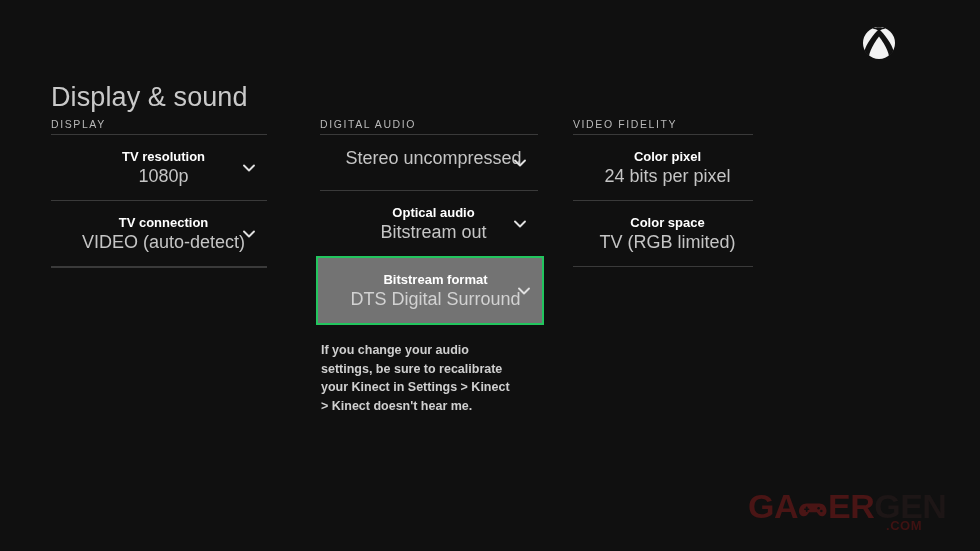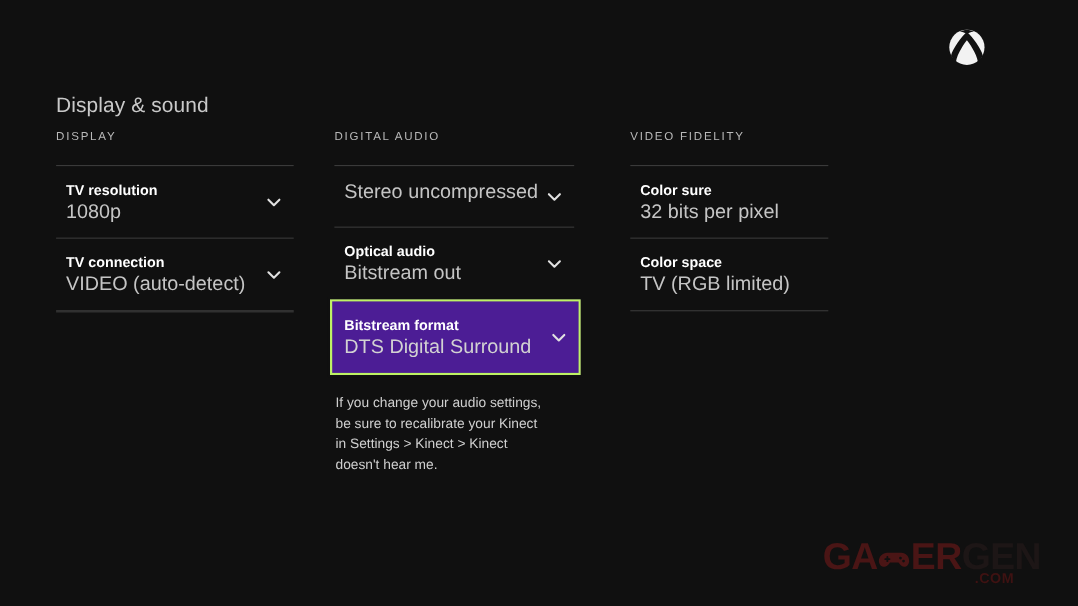--- a/index.html
+++ b/index.html
@@ -24,21 +24,21 @@
     left: 862px;
     width: 34px;
     height: 34px;
   }
 
   
   .page-title {
     position: absolute;
     left: 51px;
     top: 80px;
-    font-size: 19px;
+    font-size: 27px;
     font-weight: 300;
     color: #c9c9c9;
     letter-spacing: 0.1px;
     line-height: 34px;
     white-space: nowrap;
   }
 
   
   .columns {
     position: absolute;
@@ -46,46 +46,47 @@
     top: 118px;
     width: 980px;
   }
 
   .column {
     position: absolute;
     top: 0;
   }
 
   .col-display  { left: 51px;  width: 216px; }
-  .col-audio    { left: 304px; width: 218px; }
+  .col-audio    { left: 320px; width: 218px; }
   .col-video    { left: 573px; width: 180px; }
 
   .section-label {
     font-size: 10.5px;
     font-weight: 400;
     letter-spacing: 1.6px;
     color: #b9b9b9;
     text-transform: uppercase;
     white-space: nowrap;
-    margin-bottom: 19px;
+    margin-bottom: 3px;
     line-height: 13px;
   }
 
   .divider {
     height: 1px;
     background: #3a3a3a;
     width: 100%;
   }
 
   
   .row {
     position: relative;
     width: 100%;
     padding: 13px 0 14px 9px;
     min-height: 55px;
+    text-align: center;
   }
 
   .row-title {
     font-size: 13px;
     font-weight: bold;
     color: #ffffff;
     line-height: 18px;
     white-space: nowrap;
   }
 
@@ -104,36 +105,36 @@
     top: 50%;
     transform: translateY(-50%);
     width: 16px;
     height: 16px;
   }
 
   .chevron svg { display: block; }
 
   
   .row.selected {
-    background: #4c1d95;
-    border: 2px solid #bef264;
+    background: #737373;
+    border: 2px solid #22c55e;
     outline: 2px solid #101010;
     padding-left: 11px;
     width: calc(100% + 10px);
     margin-left: -4px;
   }
 
   .row.selected .row-value { color: #d2d2d2; }
 
   
   .help-text {
     font-size: 12.5px;
     line-height: 18.5px;
     color: #cfcfcf;
-    font-weight: 400;
+    font-weight: 700;
     width: 196px;
     margin-top: 16px;
     margin-left: 1px;
   }
 
   
   .watermark {
     position: absolute;
     left: 748px;
     top: 489px;
@@ -257,22 +258,22 @@
     </div>
 
     <div class="help-text">If you change your audio settings, be sure to recalibrate your Kinect in Settings &gt; Kinect &gt; Kinect doesn't hear me.</div>
   </div>
 
   <div class="column col-video">
     <div class="section-label">VIDEO FIDELITY</div>
     <div class="divider"></div>
 
     <div class="row">
-      <div class="row-title">Color sure</div>
-      <div class="row-value">32 bits per pixel</div>
+      <div class="row-title">Color pixel</div>
+      <div class="row-value">24 bits per pixel</div>
     </div>
     <div class="divider"></div>
 
     <div class="row">
       <div class="row-title">Color space</div>
       <div class="row-value">TV (RGB limited)</div>
     </div>
     <div class="divider"></div>
   </div>
 

